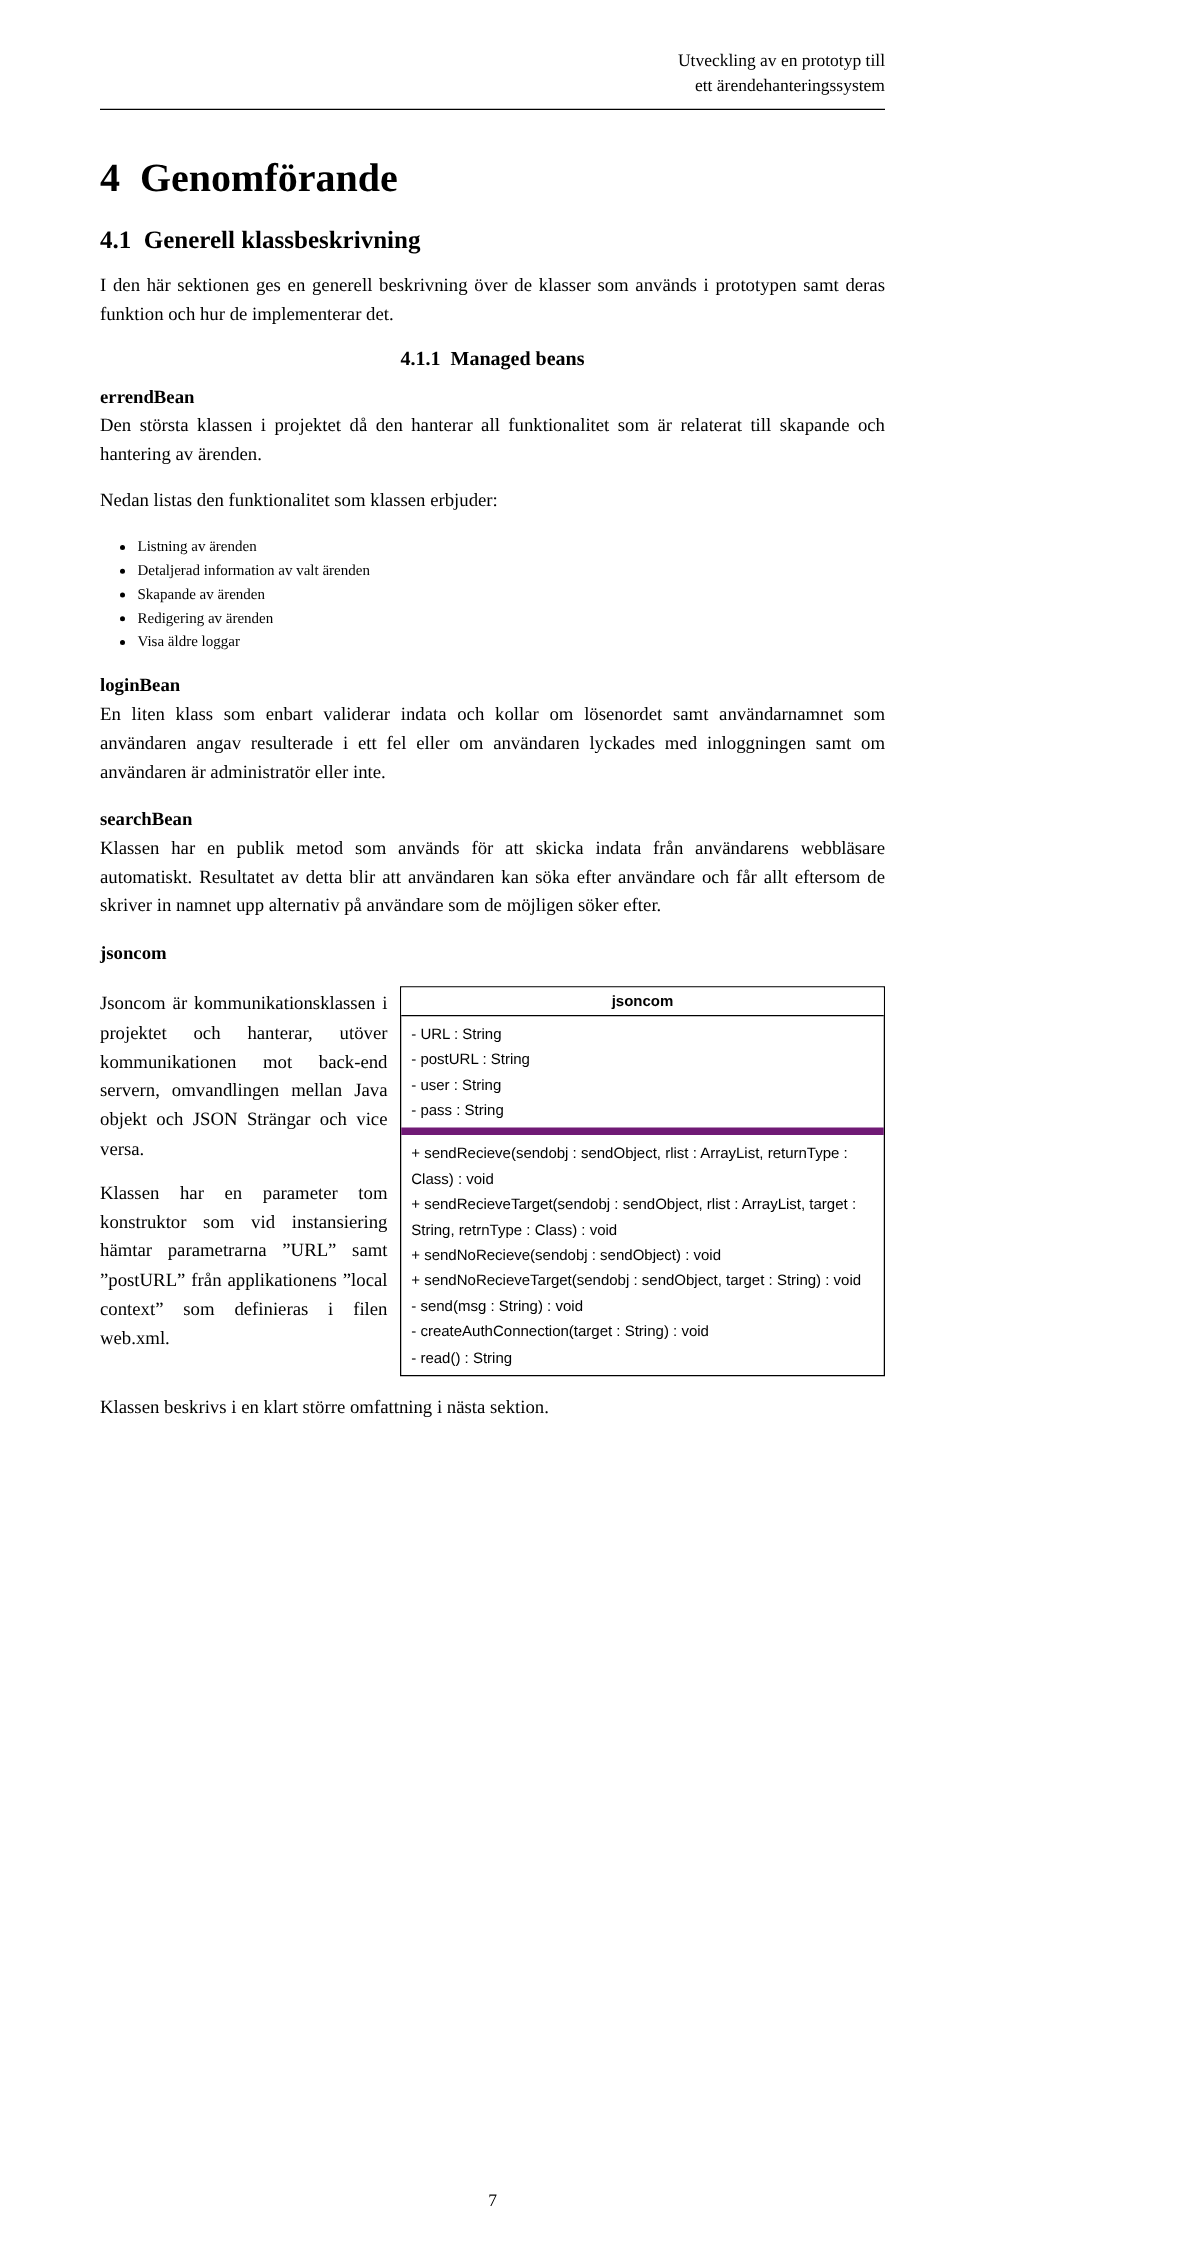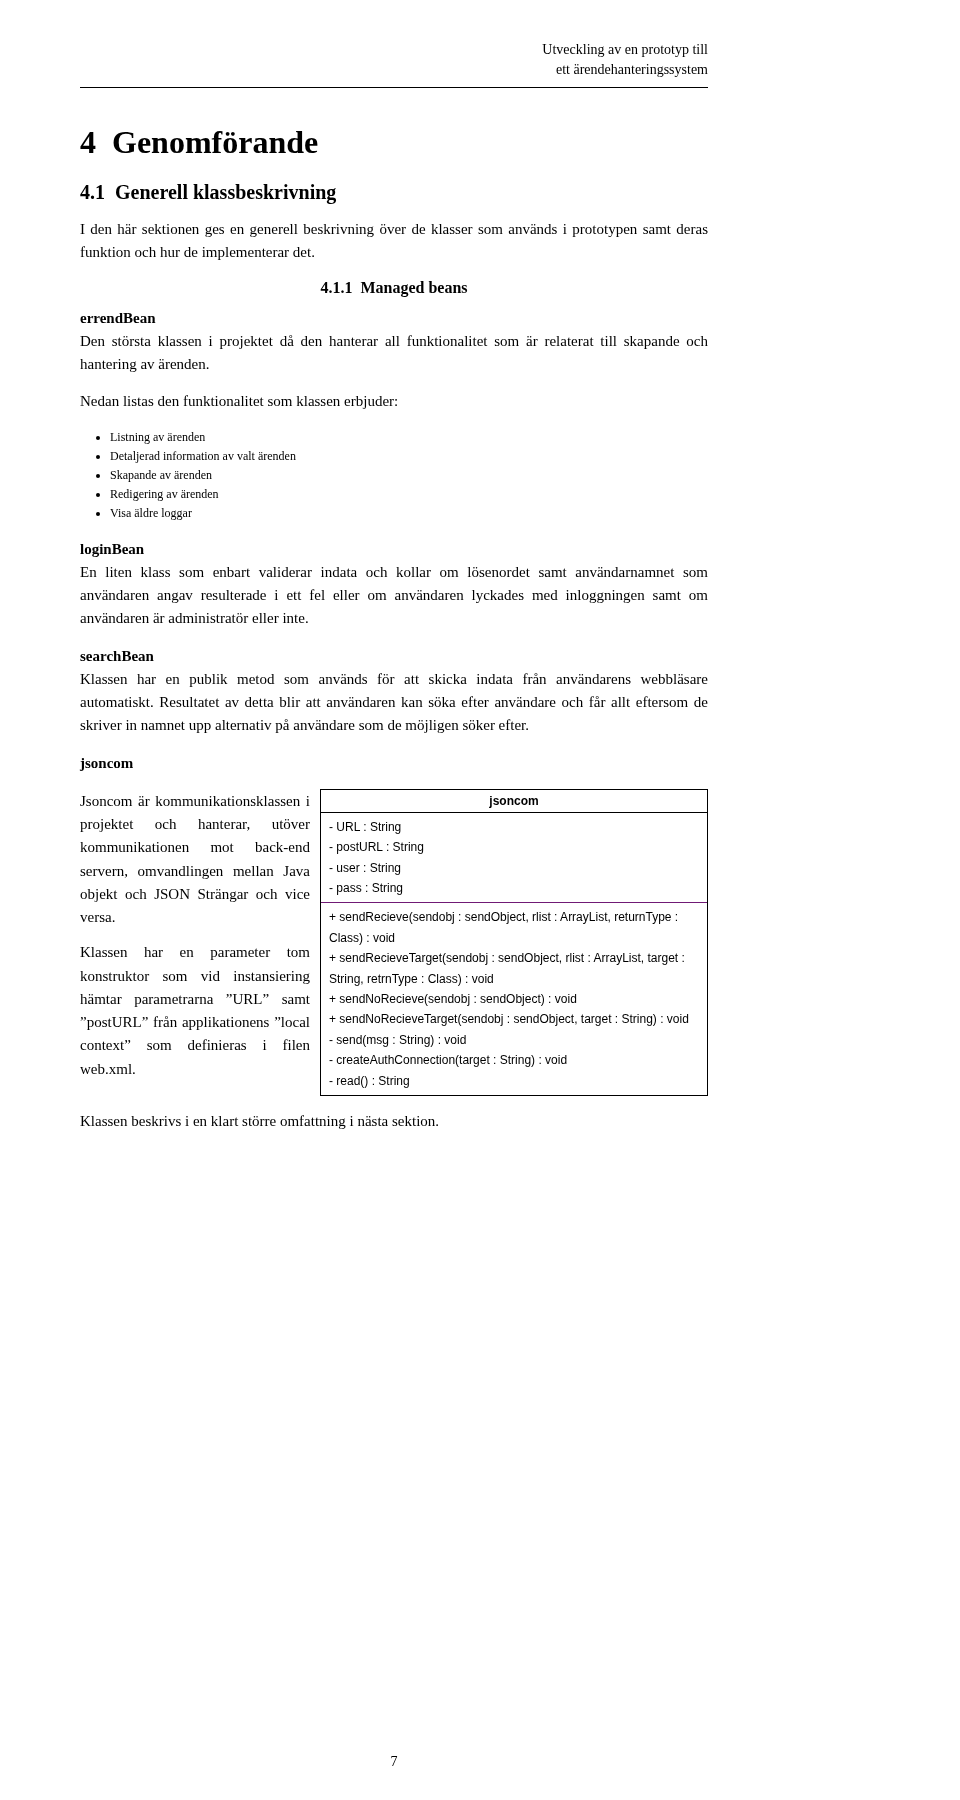--- a/index.html
+++ b/index.html
@@ -98,21 +98,21 @@
     .uml-title {
       text-align: center;
       border-bottom: 1px solid #000;
       padding: 4px 6px;
       font-weight: bold;
       background: #fff;
     }
 
     .uml-fields {
       padding: 4px 8px;
-      border-bottom: 1px solid #701a75;
+      border-bottom: 6px solid #701a75;
       line-height: 1.7;
     }
 
     .uml-methods {
       padding: 4px 8px;
       line-height: 1.7;
     }
 
     .page-footer {
       position: absolute;

